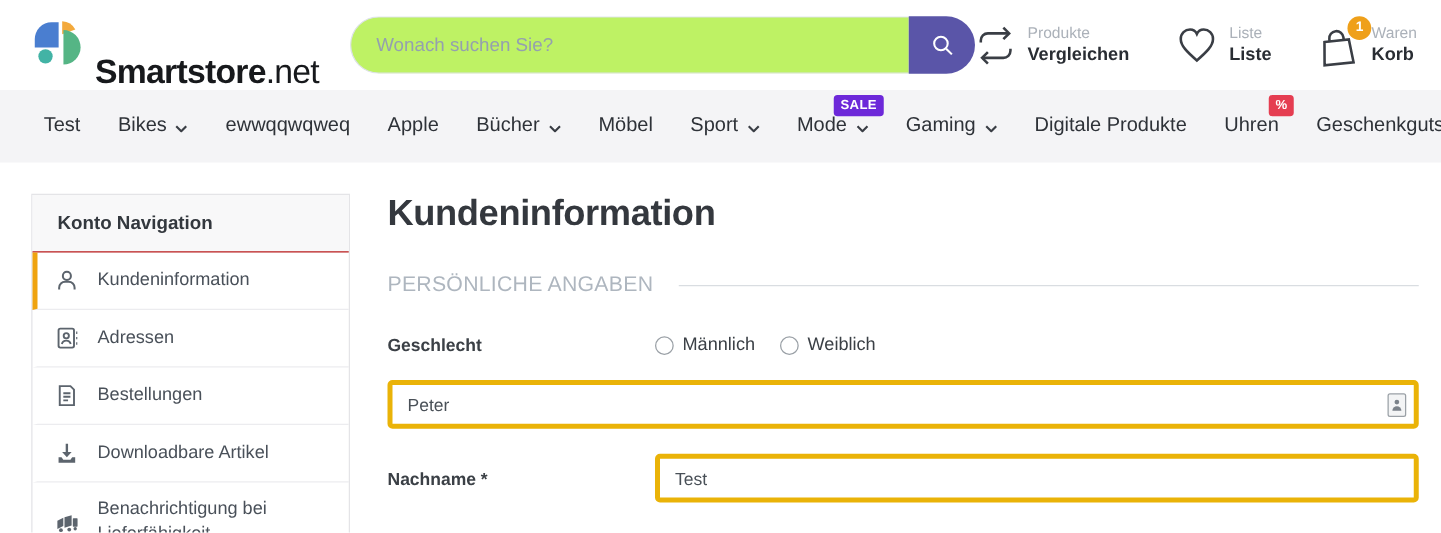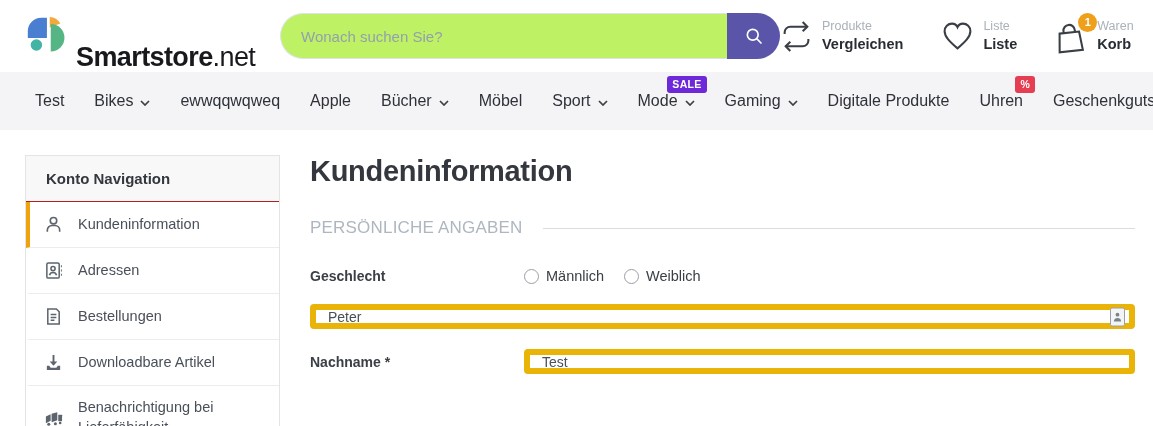--- a/index.html
+++ b/index.html
@@ -59,21 +59,21 @@
   .section-heading { display:flex; align-items:center; gap:20px; margin-bottom:30px; }
   .section-heading span { font-size:17px; color:#aeb6bf; letter-spacing:0.2px; white-space:nowrap; }
   .section-heading .line { flex:1; height:1px; background:#d9dde1; }
 
   .form-row { display:flex; align-items:center; margin-bottom:20px; }
   .form-label { width:214px; flex:none; font-size:14px; font-weight:700; color:#3b4046; }
   .form-control { flex:1; position:relative; }
   .radio-group { display:flex; align-items:center; gap:20px; }
   .radio-opt { display:flex; align-items:center; cursor:pointer; font-size:14.5px; color:#3b4046; }
   .radio-circle { width:15px; height:15px; border:1.6px solid #9aa0a6; border-radius:50%; margin-right:7px; background:#fff; }
-  .text-input { width:100%; height:25px; border:6px solid #eab308; border-radius:4px; background:#fff;
+  .text-input { width:100%; height:39px; border:4px solid #eab308; border-radius:4px; background:#fff;
     padding:0 36px 0 12px; font-size:14px; color:#495057; font-family:inherit; outline:none; }
   .autofill-icon { position:absolute; right:10px; top:50%; transform:translateY(-50%);
     width:15px; height:19px; border:1px solid #9aa0a6; border-radius:2px; background:#f3f4f5;
     display:flex; align-items:center; justify-content:center; }
   .autofill-icon svg { width:9px; height:11px; }
 </style>
 </head>
 <body>
 
 <header class="header">

